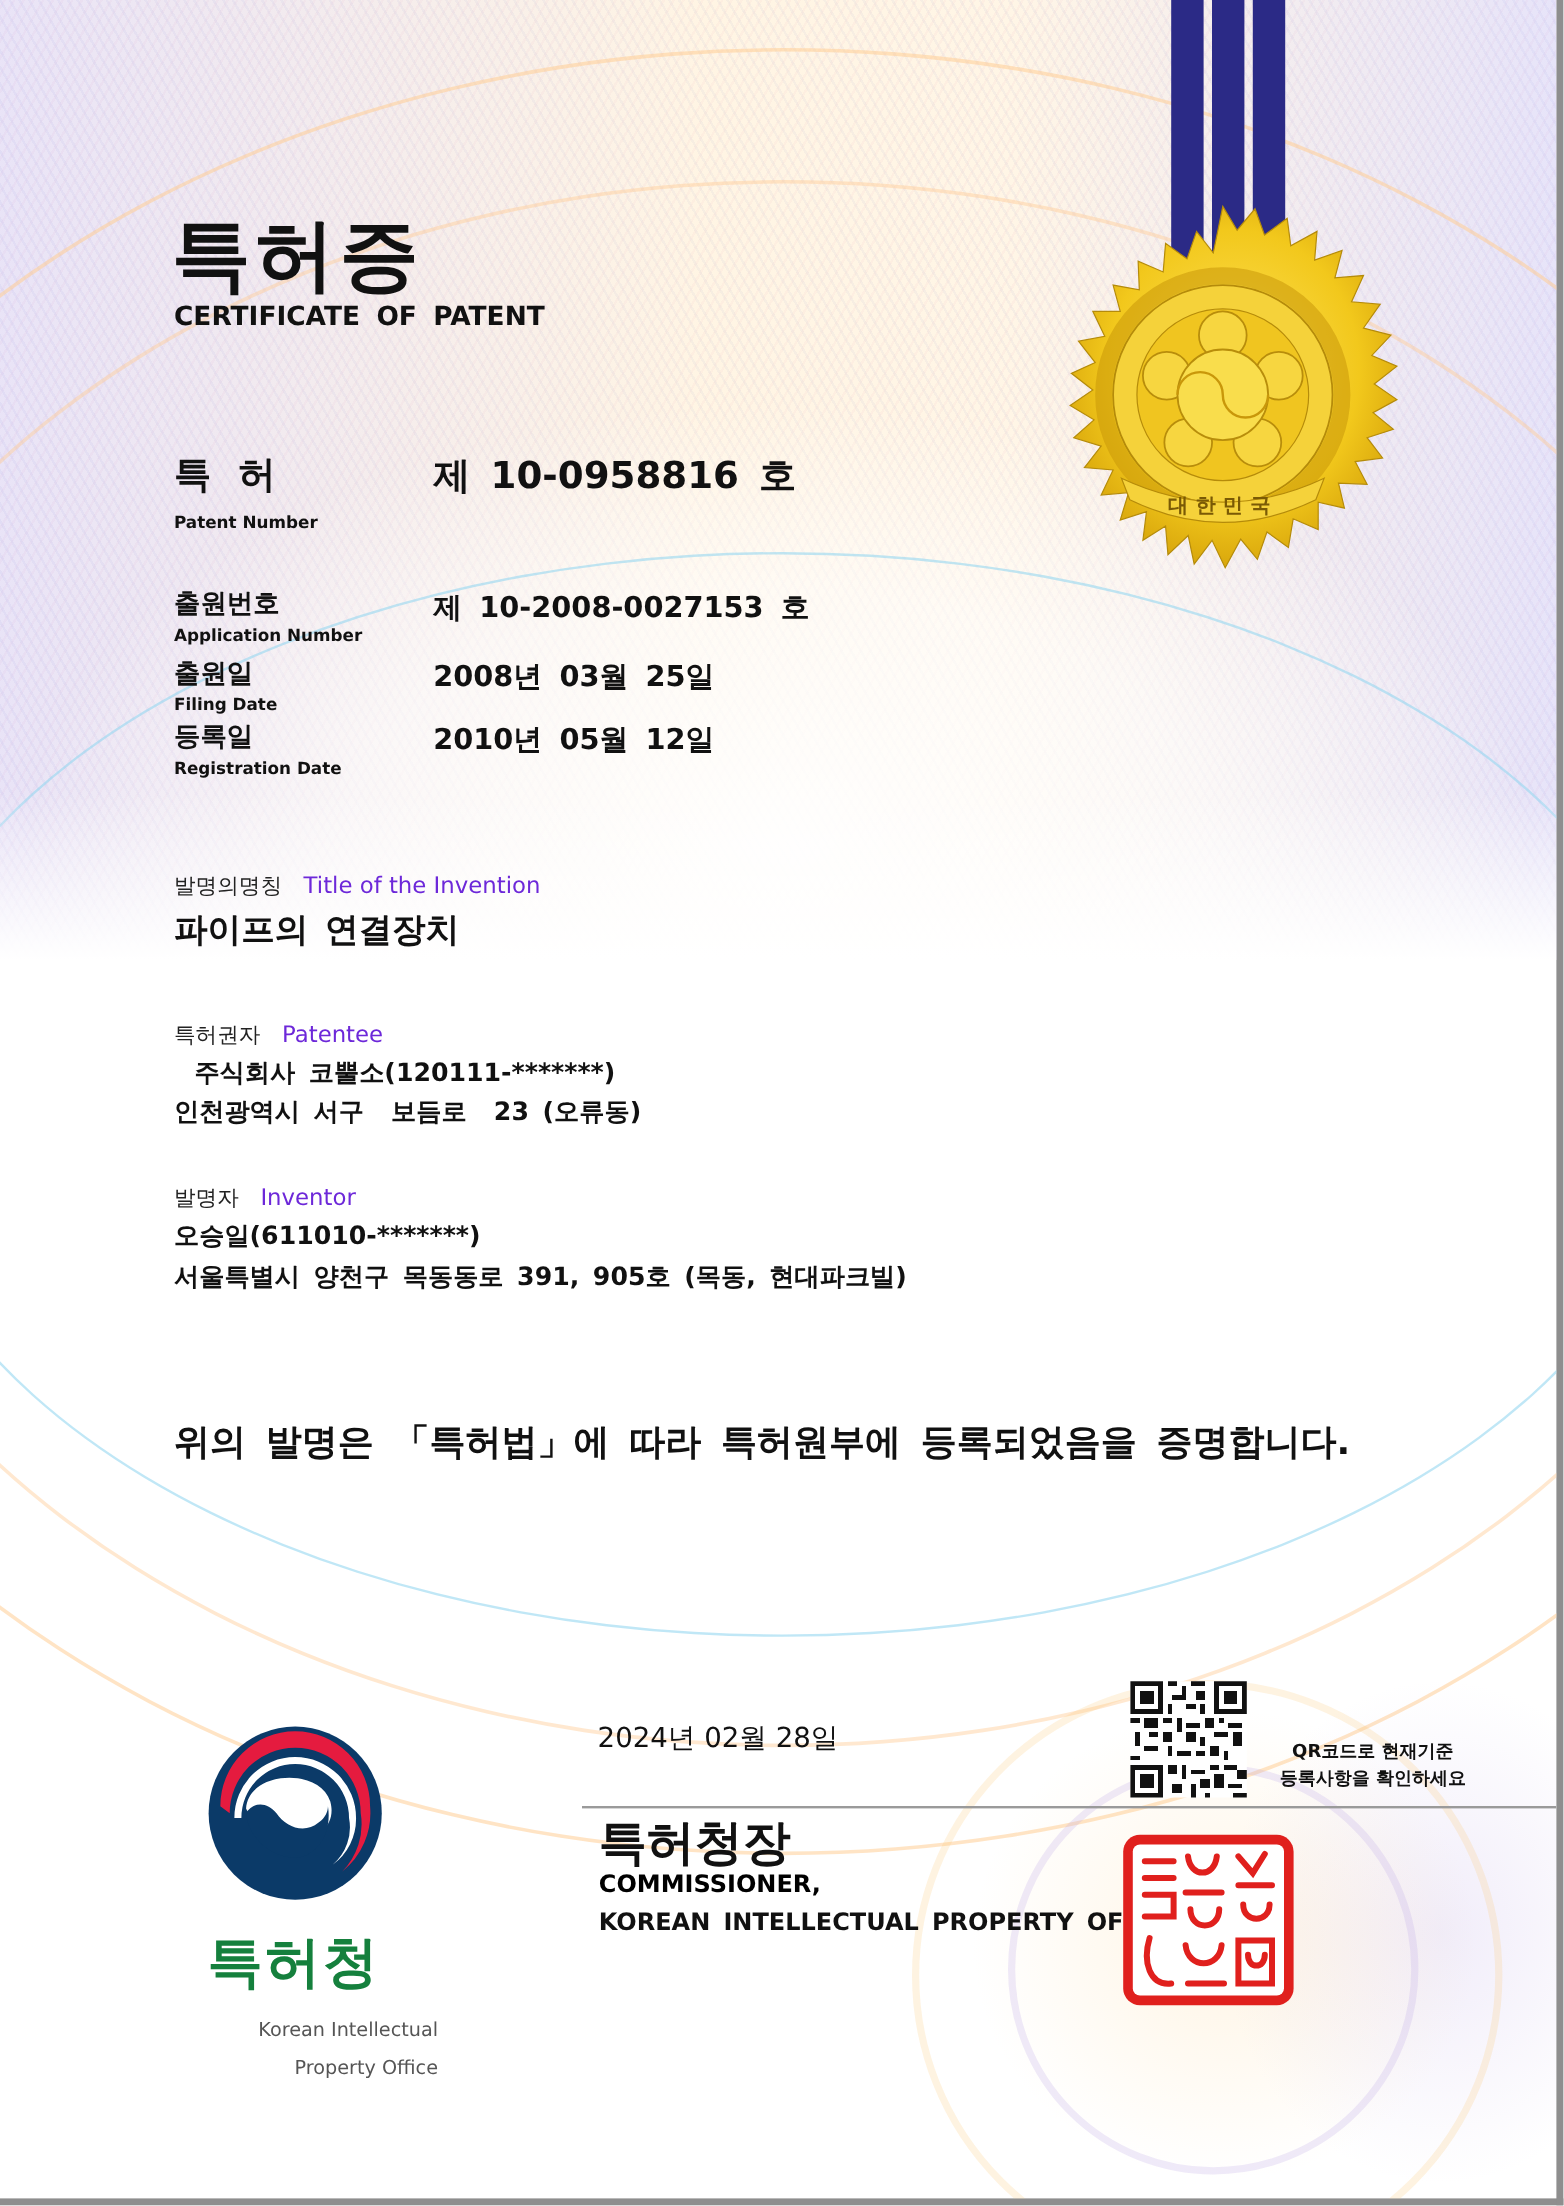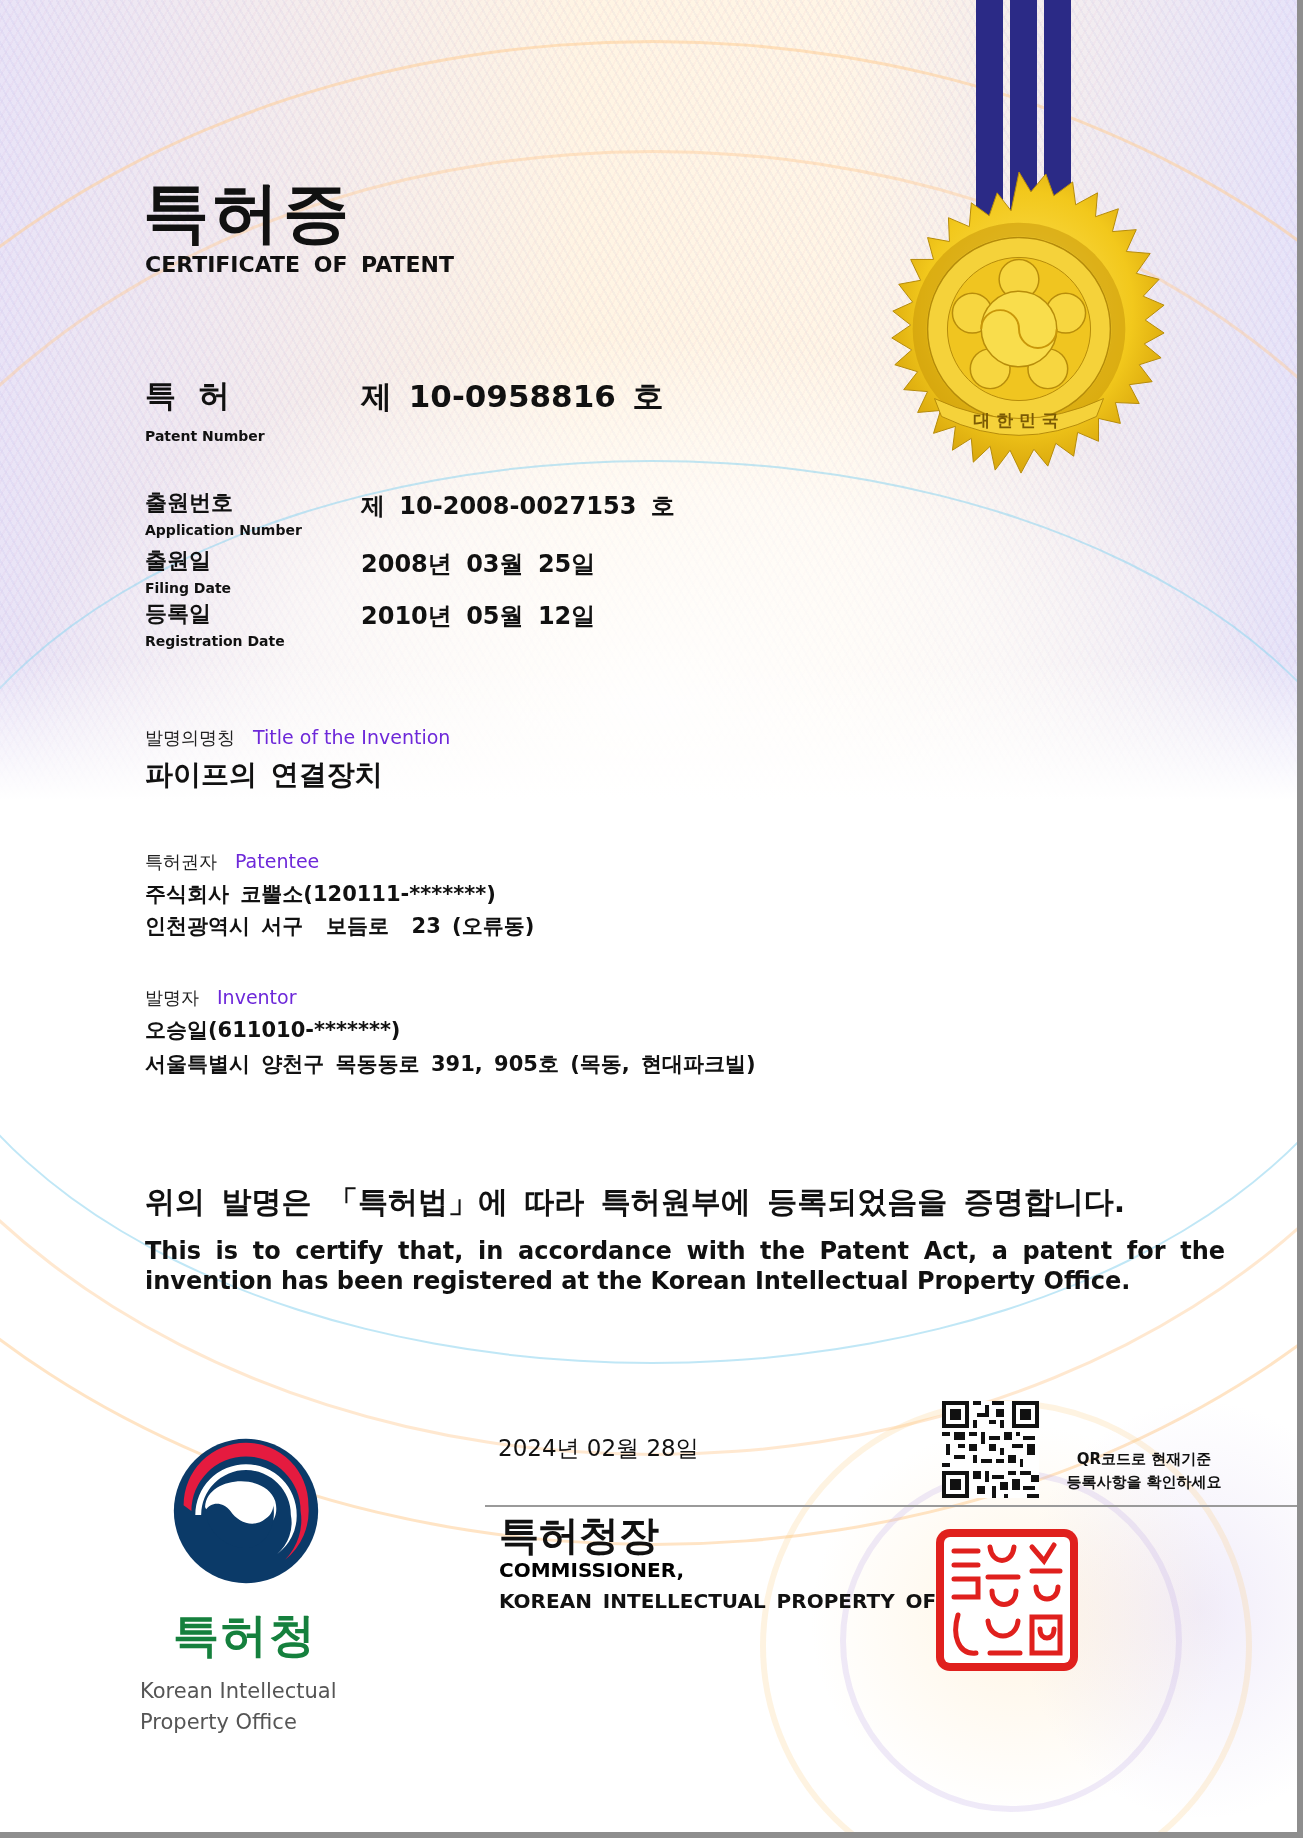--- a/index.html
+++ b/index.html
@@ -71,21 +71,21 @@
     .comm-en1 { position: absolute; left: 499px; top: 1558px; font-size: 20px; font-weight: bold; color: #000000; }
     .comm-en2 { position: absolute; left: 499px; top: 1589px; font-size: 20px; font-weight: bold; color: #111; word-spacing: 4px; }
 
     .qr { position: absolute; left: 942px; top: 1401px; width: 97px; height: 97px; }
     .qr-note { position: absolute; left: 1054px; top: 1448px; width: 180px; text-align: center; font-size: 15px; font-weight: bold; color: #111; line-height: 23px; }
 
     .seal { position: absolute; left: 932px; top: 1525px; width: 150px; height: 150px; }
 
     .logo { position: absolute; left: 168px; top: 1433px; width: 156px; height: 156px; }
     .kipo-ko { position: absolute; left: 145px; top: 1605px; width: 200px; text-align: center; font-size: 46px; font-weight: bold; color: #15803d; letter-spacing: 2px; }
-    .kipo-en { position: absolute; left: 140px; top: 1676px; width: 240px; text-align: left; font-size: 21px; color: #555; line-height: 31px; }
+    .kipo-en { position: absolute; left: 125px; top: 1676px; width: 240px; text-align: right; font-size: 16px; color: #555; line-height: 31px; }
   </style>
 </head>
 <body>
 
 <div class="page">
 
   <div class="bg-top">
     <div class="arc a1"></div>
     <div class="arc a2"></div>
     <div class="arc a3"></div>
@@ -146,31 +146,30 @@
   <div class="val" style="top:600px;">2010년 05월 12일</div>
 
   <div class="sec-ko" style="top:726px;">
     <span>발명의명칭</span><span class="sec-en">Title of the Invention</span>
   </div>
   <div class="sec-line" style="top:756px;font-size:28px;">파이프의 연결장치</div>
 
   <div class="sec-ko" style="top:850px;">
     <span>특허권자</span><span class="sec-en">Patentee</span>
   </div>
-  <div class="sec-line" style="top:880px;">주식회사 코뿔소(120111-*******)</div>
+  <div class="sec-line" style="top:880px;margin-left:17px;">주식회사 코뿔소(120111-*******)</div>
   <div class="sec-line" style="top:912px;white-space:pre;">인천광역시 서구  보듬로  23 (오류동)</div>
 
   <div class="sec-ko" style="top:986px;">
     <span>발명자</span><span class="sec-en">Inventor</span>
   </div>
   <div class="sec-line" style="top:1016px;">오승일(611010-*******)</div>
   <div class="sec-line" style="top:1050px;">서울특별시 양천구 목동동로 391, 905호 (목동, 현대파크빌)</div>
 
   <div class="cert-ko">위의 발명은 「특허법」에 따라 특허원부에 등록되었음을 증명합니다.</div>
-  <div class="cert-en">This is to certify that, in accordance with the Patent Act, a patent for the invention has been registered at the Korean Intellectual Property Office.</div>
 
   <svg class="logo" viewBox="0 0 160 160">
     <circle cx="80" cy="80" r="74" fill="#0b3a68"></circle>
     <path d="M16,74 A64,64 0 0 1 144,74 A64,64 0 0 1 120,130 A58,58 0 0 0 136,80 A56,56 0 0 0 24,80 Z" fill="#e51b3f"></path>
     <path d="M28,84 A52,52 0 0 1 132,84 A48,48 0 0 1 112,124 A42,42 0 0 0 126,84 A46,46 0 0 0 34,84 Z" fill="#ffffff"></path>
     <path d="M38,76 C40,44 100,40 110,70 C116,92 96,104 82,100 C66,96 66,78 52,78 C44,78 40,82 38,76 Z" fill="#ffffff"></path>
     <path d="M50,82 C58,72 70,74 76,86 C82,98 100,102 108,90" fill="none" stroke="#0b3a68" stroke-width="0"></path>
     <path d="M38,80 C44,70 56,70 64,80 C72,92 88,98 100,88 C106,84 108,78 108,74 C112,100 96,118 80,118 C58,118 40,100 38,80 Z" fill="#0b3a68"></path>
   </svg>
   <div class="kipo-ko">특허청</div>

